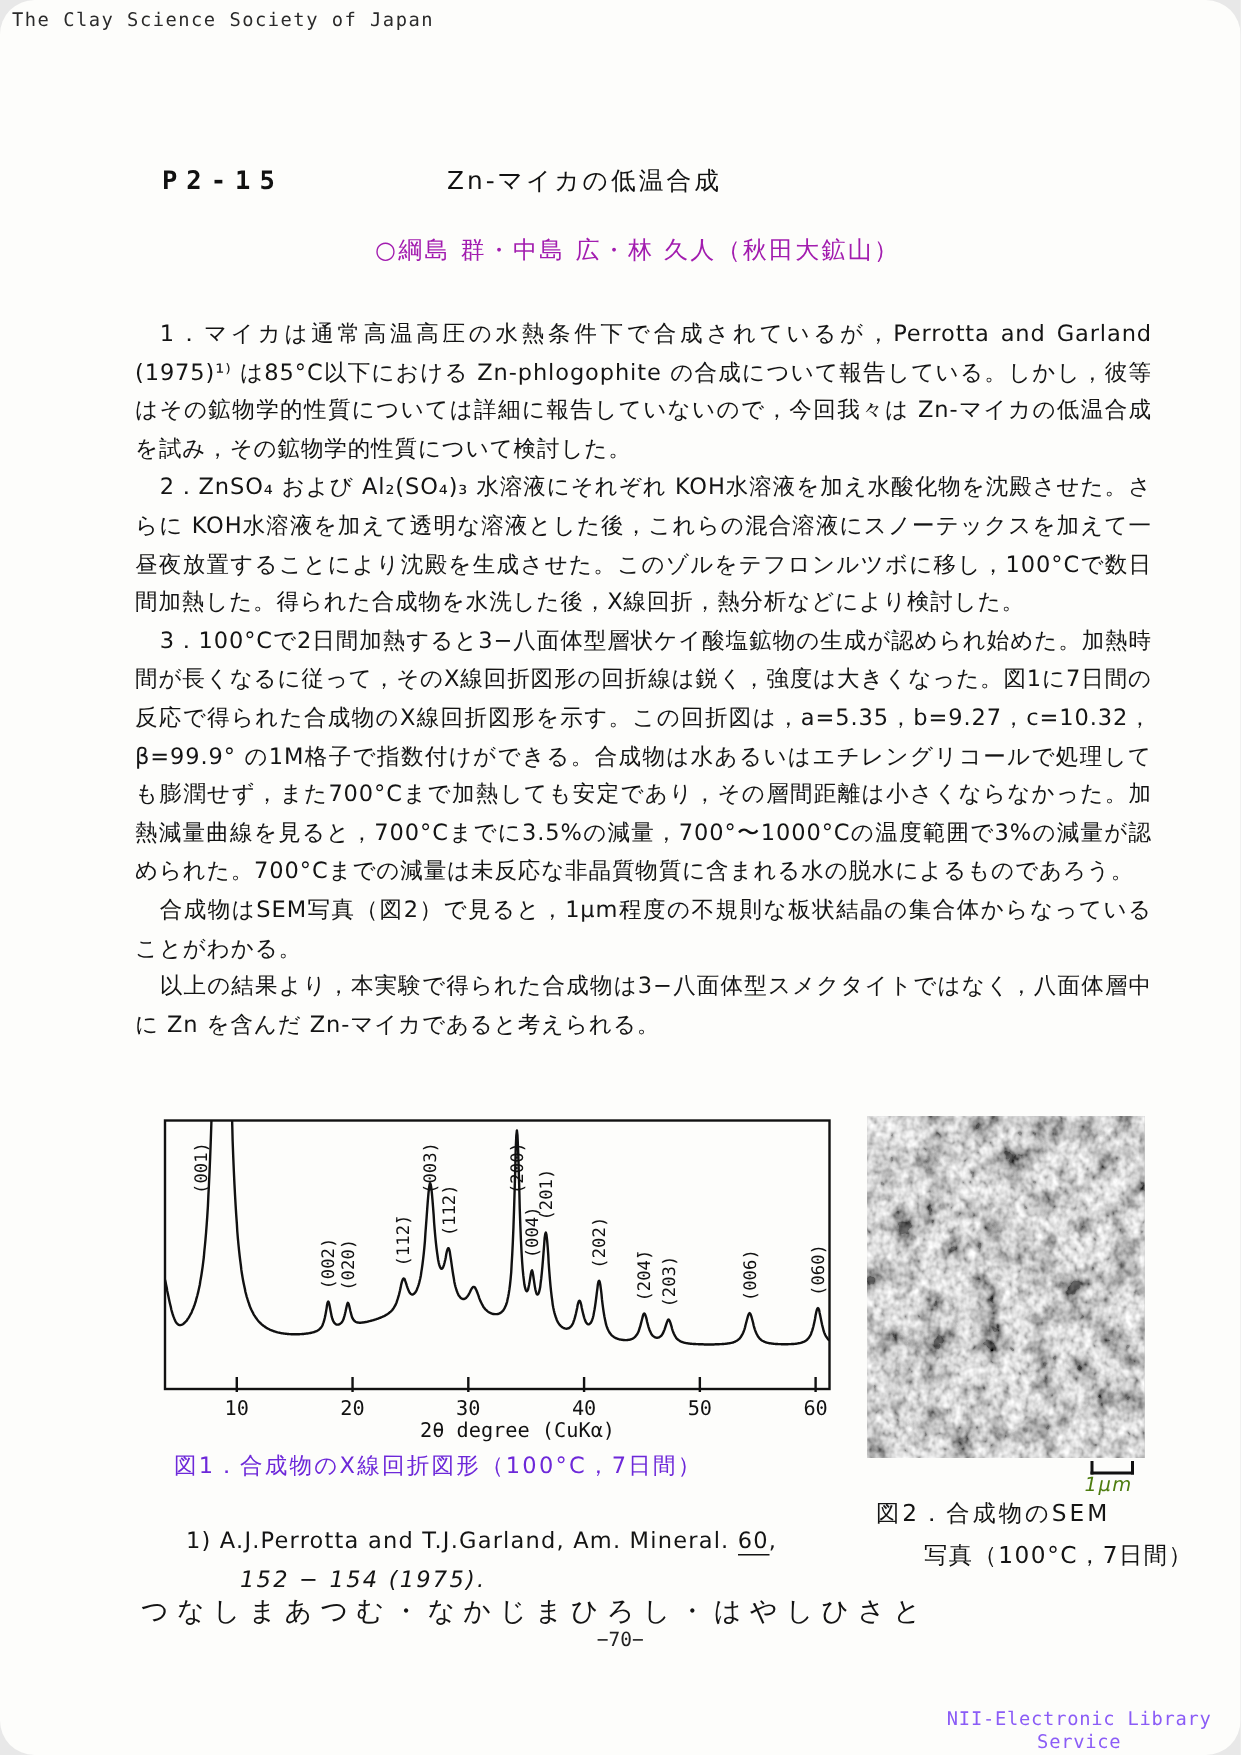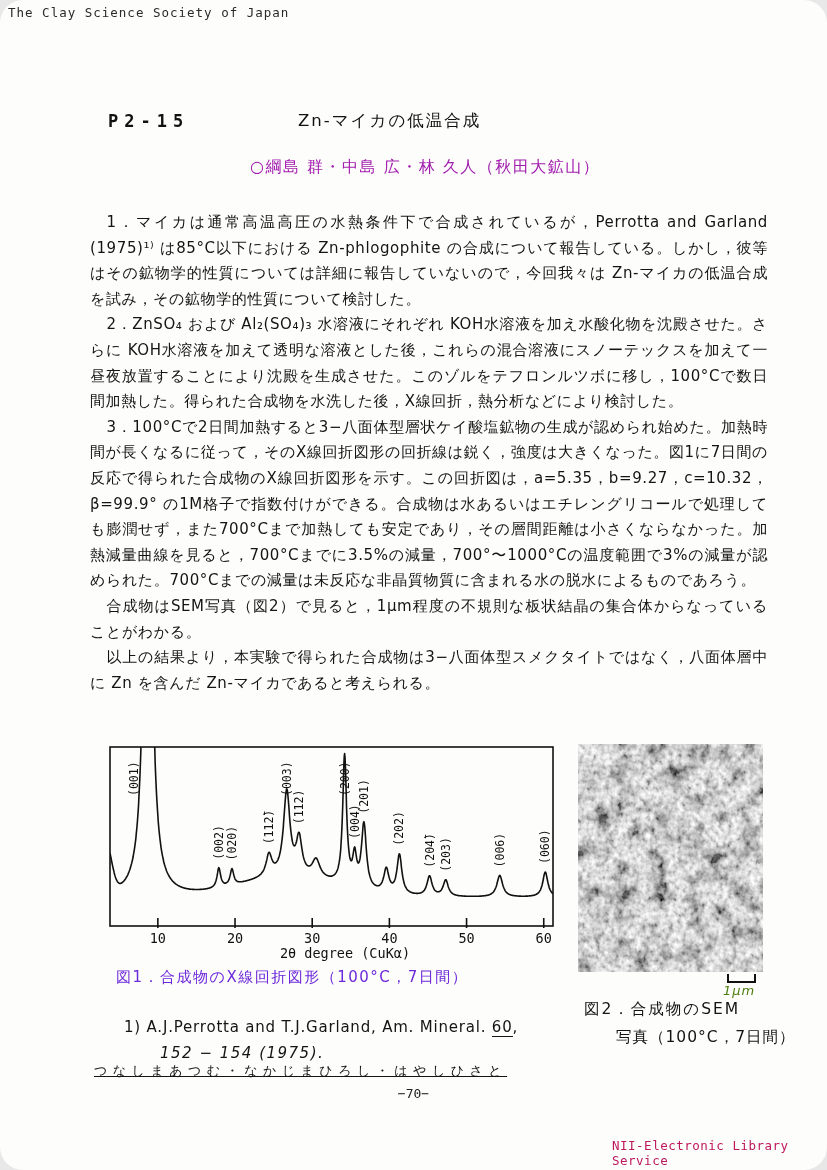--- a/index.html
+++ b/index.html
@@ -5,33 +5,33 @@
   html,body{margin:0;padding:0;background:#e8e8e8;}
   .page{
     position:relative;width:827px;height:1170px;background:#fdfdfb;
     margin:0 auto;overflow:hidden;color:#1c1c1c;
     font-family:"DejaVu Sans",sans-serif;
     border-radius:23px;
   }
   .mono{font-family:"DejaVu Sans Mono","Liberation Mono",monospace;}
   .abs{position:absolute;}
   .header-line{left:8px;top:5px;font-size:12.5px;letter-spacing:1px;color:#2a2a2a;}
-  .footer-line{left:612px;top:1138px;font-size:12.5px;letter-spacing:0.5px;color:#be185d;}
+  .footer-line{left:612px;top:1138px;font-size:12.5px;letter-spacing:0.5px;color:#8b5cf6;text-align:center;}
   .page-num{left:0;right:0;top:1086px;text-align:center;font-size:13px;color:#222;}
   .code{left:108px;top:111px;font-size:17px;font-weight:bold;letter-spacing:6px;color:#111;text-align:center;}
   .title{left:298px;top:110px;font-size:16.5px;letter-spacing:2px;color:#111;}
   .authors{left:250px;top:157px;font-size:16px;letter-spacing:1.5px;color:#a21caf;}
   .body-text{left:90px;top:210px;width:678px;font-size:15px;line-height:25.6px;
     letter-spacing:0.6px;text-align:justify;color:#141414;}
   .body-text p{margin:0;text-indent:1.1em;}
   .fig1-caption{left:116px;top:968px;font-size:15px;letter-spacing:1.5px;color:#6d28d9;}
   .ref{left:124px;top:1018px;font-size:15px;letter-spacing:0.8px;color:#141414;}
   .ref-vol{border-bottom:1.5px solid #141414;}
   .ref2{left:160px;top:1044px;font-size:15px;letter-spacing:1.5px;color:#141414;font-style:italic;}
-  .reading{left:94px;top:1062px;font-size:13px;letter-spacing:5.5px;color:#141414;text-decoration:underline;}
+  .reading{left:94px;top:1062px;font-size:18px;letter-spacing:5.5px;color:#141414;}
   .xrd-wrap{left:108px;top:746px;}
   .sem-photo{left:578px;top:744px;}
   .scalebar{left:727px;top:974px;width:25px;height:7px;
     border-left:2px solid #111;border-right:2px solid #111;border-bottom:2px solid #111;}
   .scalebar-label{left:723px;top:983px;font-size:13px;font-style:italic;letter-spacing:1px;color:#4d7c0f;}
   .fig2-cap1{left:584px;top:999px;font-size:15.5px;letter-spacing:2px;color:#141414;text-align:center;}
   .fig2-cap2{left:616px;top:1027px;font-size:15.5px;letter-spacing:1px;color:#141414;}
 </style>
 </head>
 <body>

